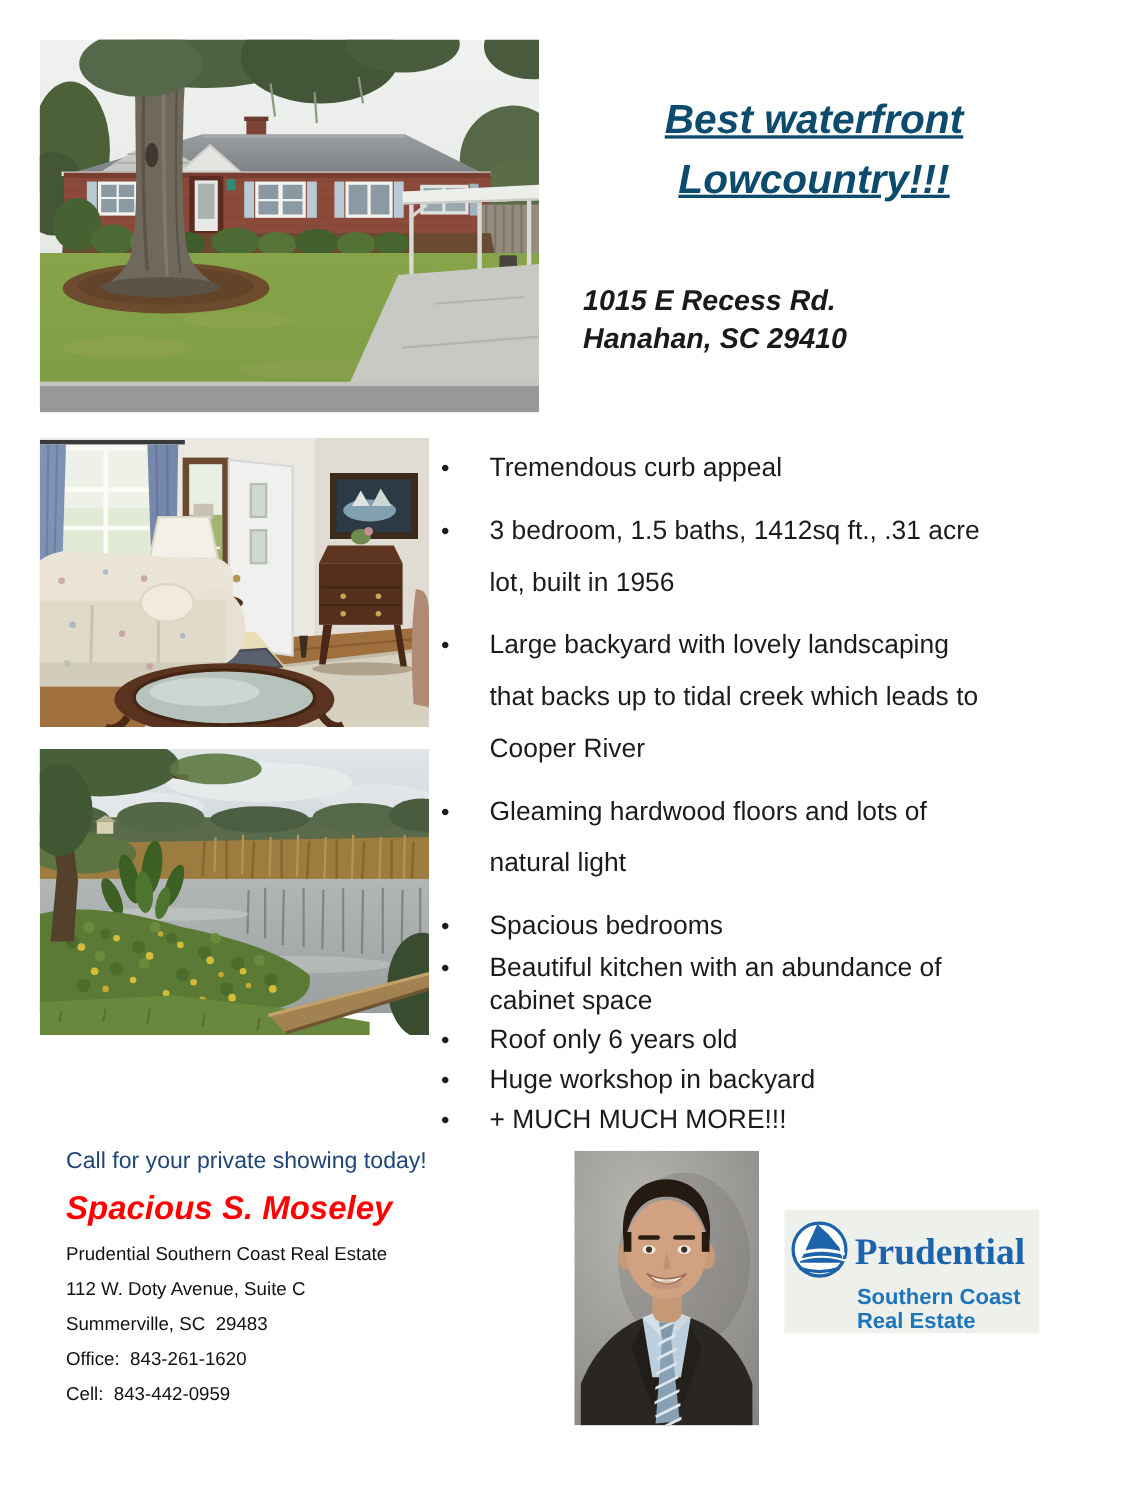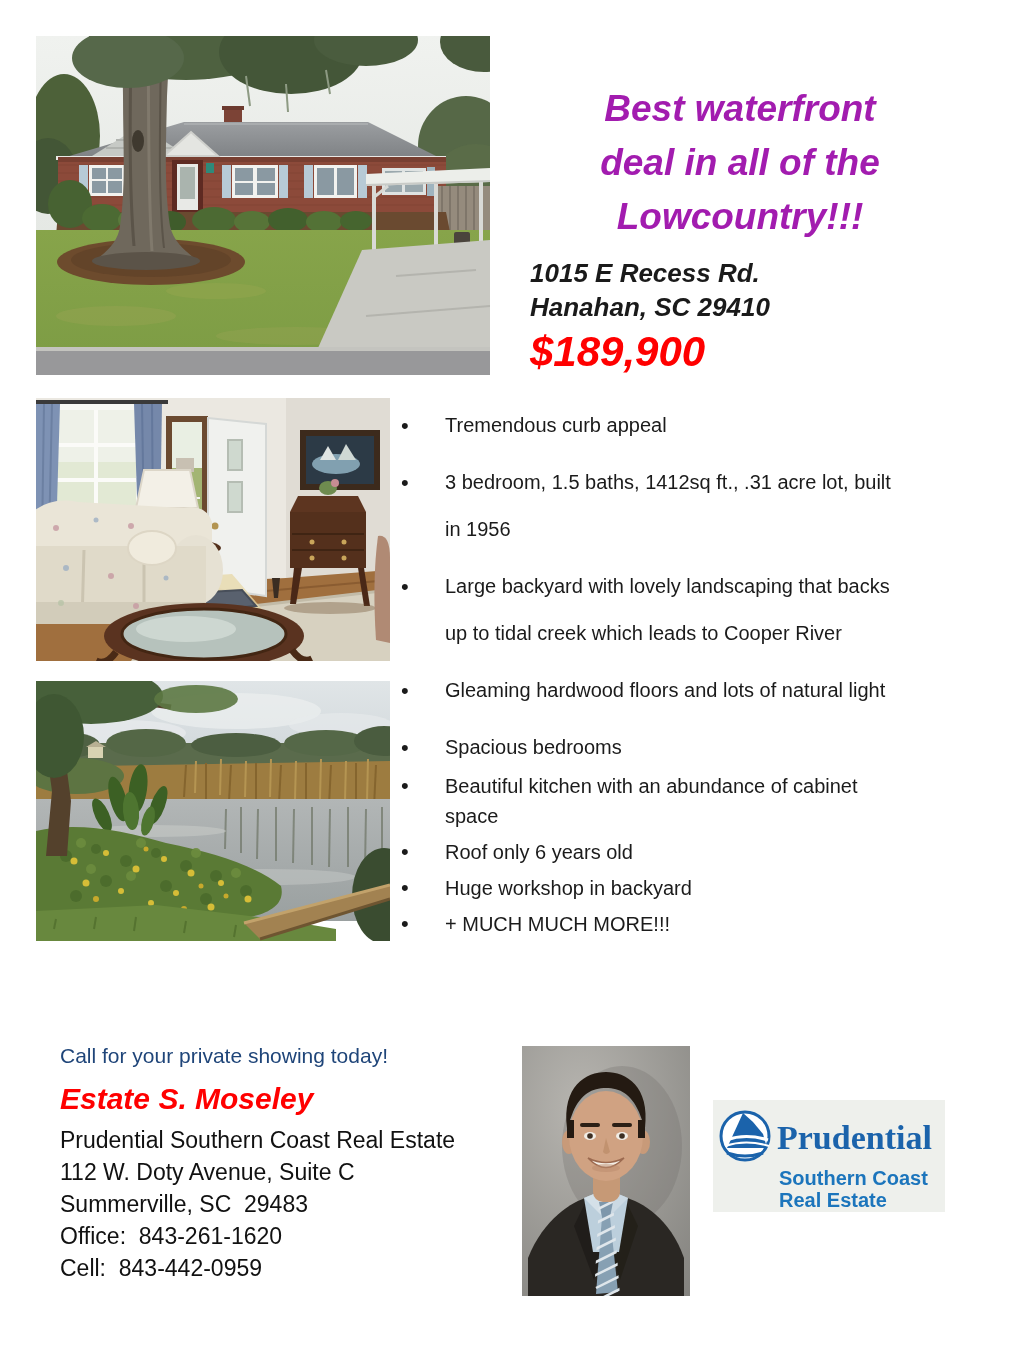--- a/index.html
+++ b/index.html
@@ -28,40 +28,40 @@
   }
   .listing-address {
     font-weight:bold; font-style:italic; font-size:26px; line-height:34px; color:#1a1a1a;
   }
   .listing-price {
     margin-top:4px; font-weight:bold; font-style:italic; font-size:42px; color:#ff0000;
   }
 
   .features { position:absolute; left:393px; top:402px; width:592px; list-style:none; }
   .features li {
-    position:relative; padding-left:52px; font-size:20px; line-height:47px;
+    position:relative; padding-left:52px; font-size:24px; line-height:47px;
     color:#1b1b1b; margin-bottom:10px; max-width:500px;
   }
   .features li::before {
     content:"\2022"; position:absolute; left:8px; top:0; font-size:22px; color:#1b1b1b;
   }
   .features li:nth-child(5) { margin-bottom:0; }
   .features li:nth-child(n+6) { line-height:30px; margin-bottom:6px; }
   .features li:last-child { margin-bottom:0; }
 
   .contact-block {
     position:absolute; left:60px; top:1044px; width:480px; text-align:left;
   }
   .cta { font-size:21px; line-height:24px; color:#1f4579; }
   .agent-name {
     margin-top:14px; font-size:30px; line-height:34px;
     font-weight:bold; font-style:italic; color:#ff0000;
   }
   .contact-lines { margin-top:8px; }
-  .contact-line { font-size:23px; line-height:32px; color:#111111; white-space:pre-wrap; }
+  .contact-line { font-size:17px; line-height:32px; color:#111111; white-space:pre-wrap; }
 </style>
 </head>
 <body>
 
 <div class="page">
 
   <div class="photo photo-house">
     <svg viewBox="0 0 454 339" preserveAspectRatio="none">
       <defs>
         <linearGradient id="hsky" x1="0" y1="0" x2="0" y2="1">
@@ -196,30 +196,28 @@
       <ellipse cx="255" cy="16" rx="72" ry="42" fill="#445638"></ellipse>
       <ellipse cx="92" cy="22" rx="56" ry="30" fill="#56684a"></ellipse>
       <ellipse cx="330" cy="4" rx="52" ry="26" fill="#4a5c3e"></ellipse>
       <ellipse cx="448" cy="6" rx="44" ry="30" fill="#495a3d"></ellipse>
       <line x1="210" y1="40" x2="214" y2="70" stroke="#8d9a83" stroke-width="2"></line>
       <line x1="250" y1="48" x2="252" y2="76" stroke="#8d9a83" stroke-width="2"></line>
       <line x1="290" y1="34" x2="294" y2="58" stroke="#8d9a83" stroke-width="2"></line>
     </svg>
   </div>
 
-  <div class="headline" style="color: #a21caf;">
+  <div class="headline" style="color: #0c4a6e; text-decoration: underline;">
     <div>Best waterfront</div>
-    <div>deal in all of the</div>
     <div>Lowcountry!!!</div>
   </div>
 
   <div class="listing-block">
     <div class="listing-address">1015 E Recess Rd.</div>
     <div class="listing-address">Hanahan, SC 29410</div>
-    <div class="listing-price" style="color: rgb(255, 0, 0);">$189,900</div>
   </div>
 
   <div class="photo photo-interior">
     <svg viewBox="0 0 354 263" preserveAspectRatio="none">
       <rect width="354" height="263" fill="#ebe8e1"></rect>
       <rect x="250" width="104" height="263" fill="#e0dcd4"></rect>
 
       <polygon points="0,195 140,185 250,180 354,172 354,263 0,263" fill="#a06f3e"></polygon>
       <g stroke="#8a5c31" stroke-width="2">
         <line x1="150" y1="200" x2="354" y2="182"></line>
@@ -476,21 +474,21 @@
     <li>Gleaming hardwood floors and lots of natural light</li>
     <li>Spacious bedrooms</li>
     <li>Beautiful kitchen with an abundance of cabinet space</li>
     <li>Roof only 6 years old</li>
     <li>Huge workshop in backyard</li>
     <li>+ MUCH MUCH MORE!!!</li>
   </ul>
 
   <div class="contact-block">
     <div class="cta" style="color: rgb(31, 69, 121);">Call for your private showing today!</div>
-    <div class="agent-name" style="color: rgb(255, 0, 0);">Estate S. Moseley</div>
+    <div class="agent-name" style="color: rgb(255, 0, 0);">Spacious S. Moseley</div>
     <div class="contact-lines">
       <div class="contact-line">Prudential Southern Coast Real Estate</div>
       <div class="contact-line">112 W. Doty Avenue, Suite C</div>
       <div class="contact-line">Summerville, SC  29483</div>
       <div class="contact-line">Office:  843-261-1620</div>
       <div class="contact-line">Cell:  843-442-0959</div>
     </div>
   </div>
 
   <div class="photo photo-agent">

